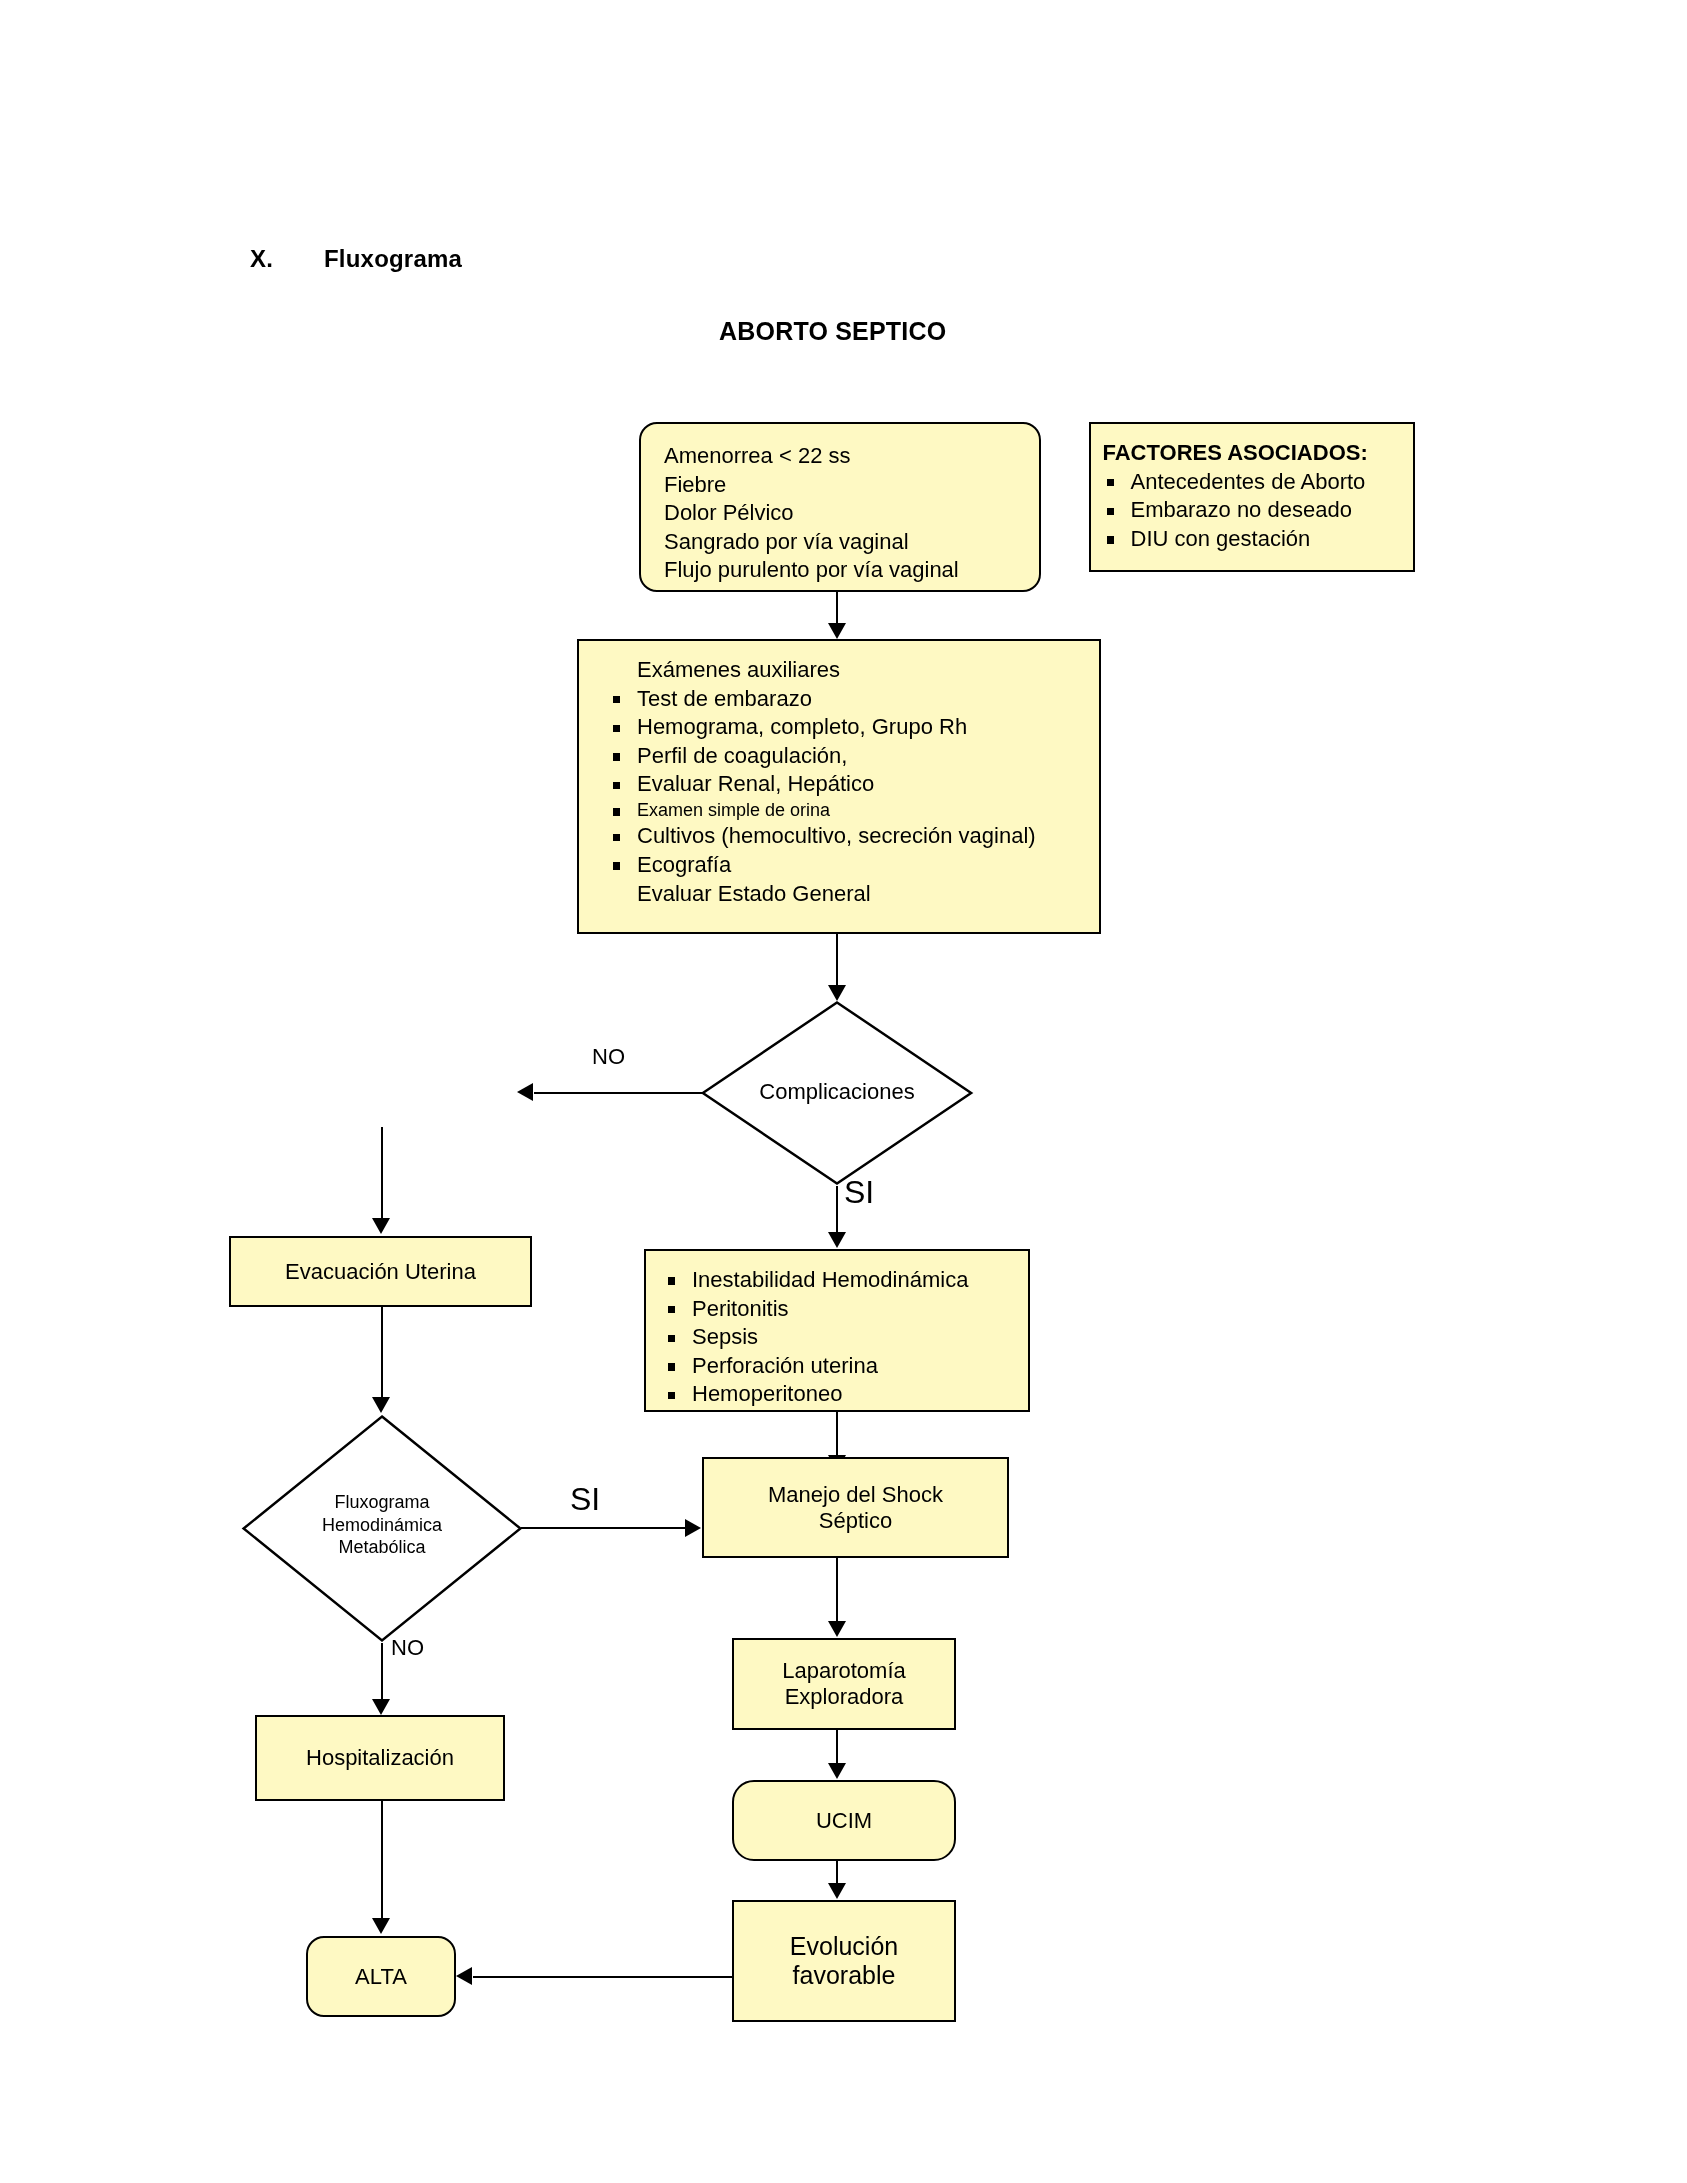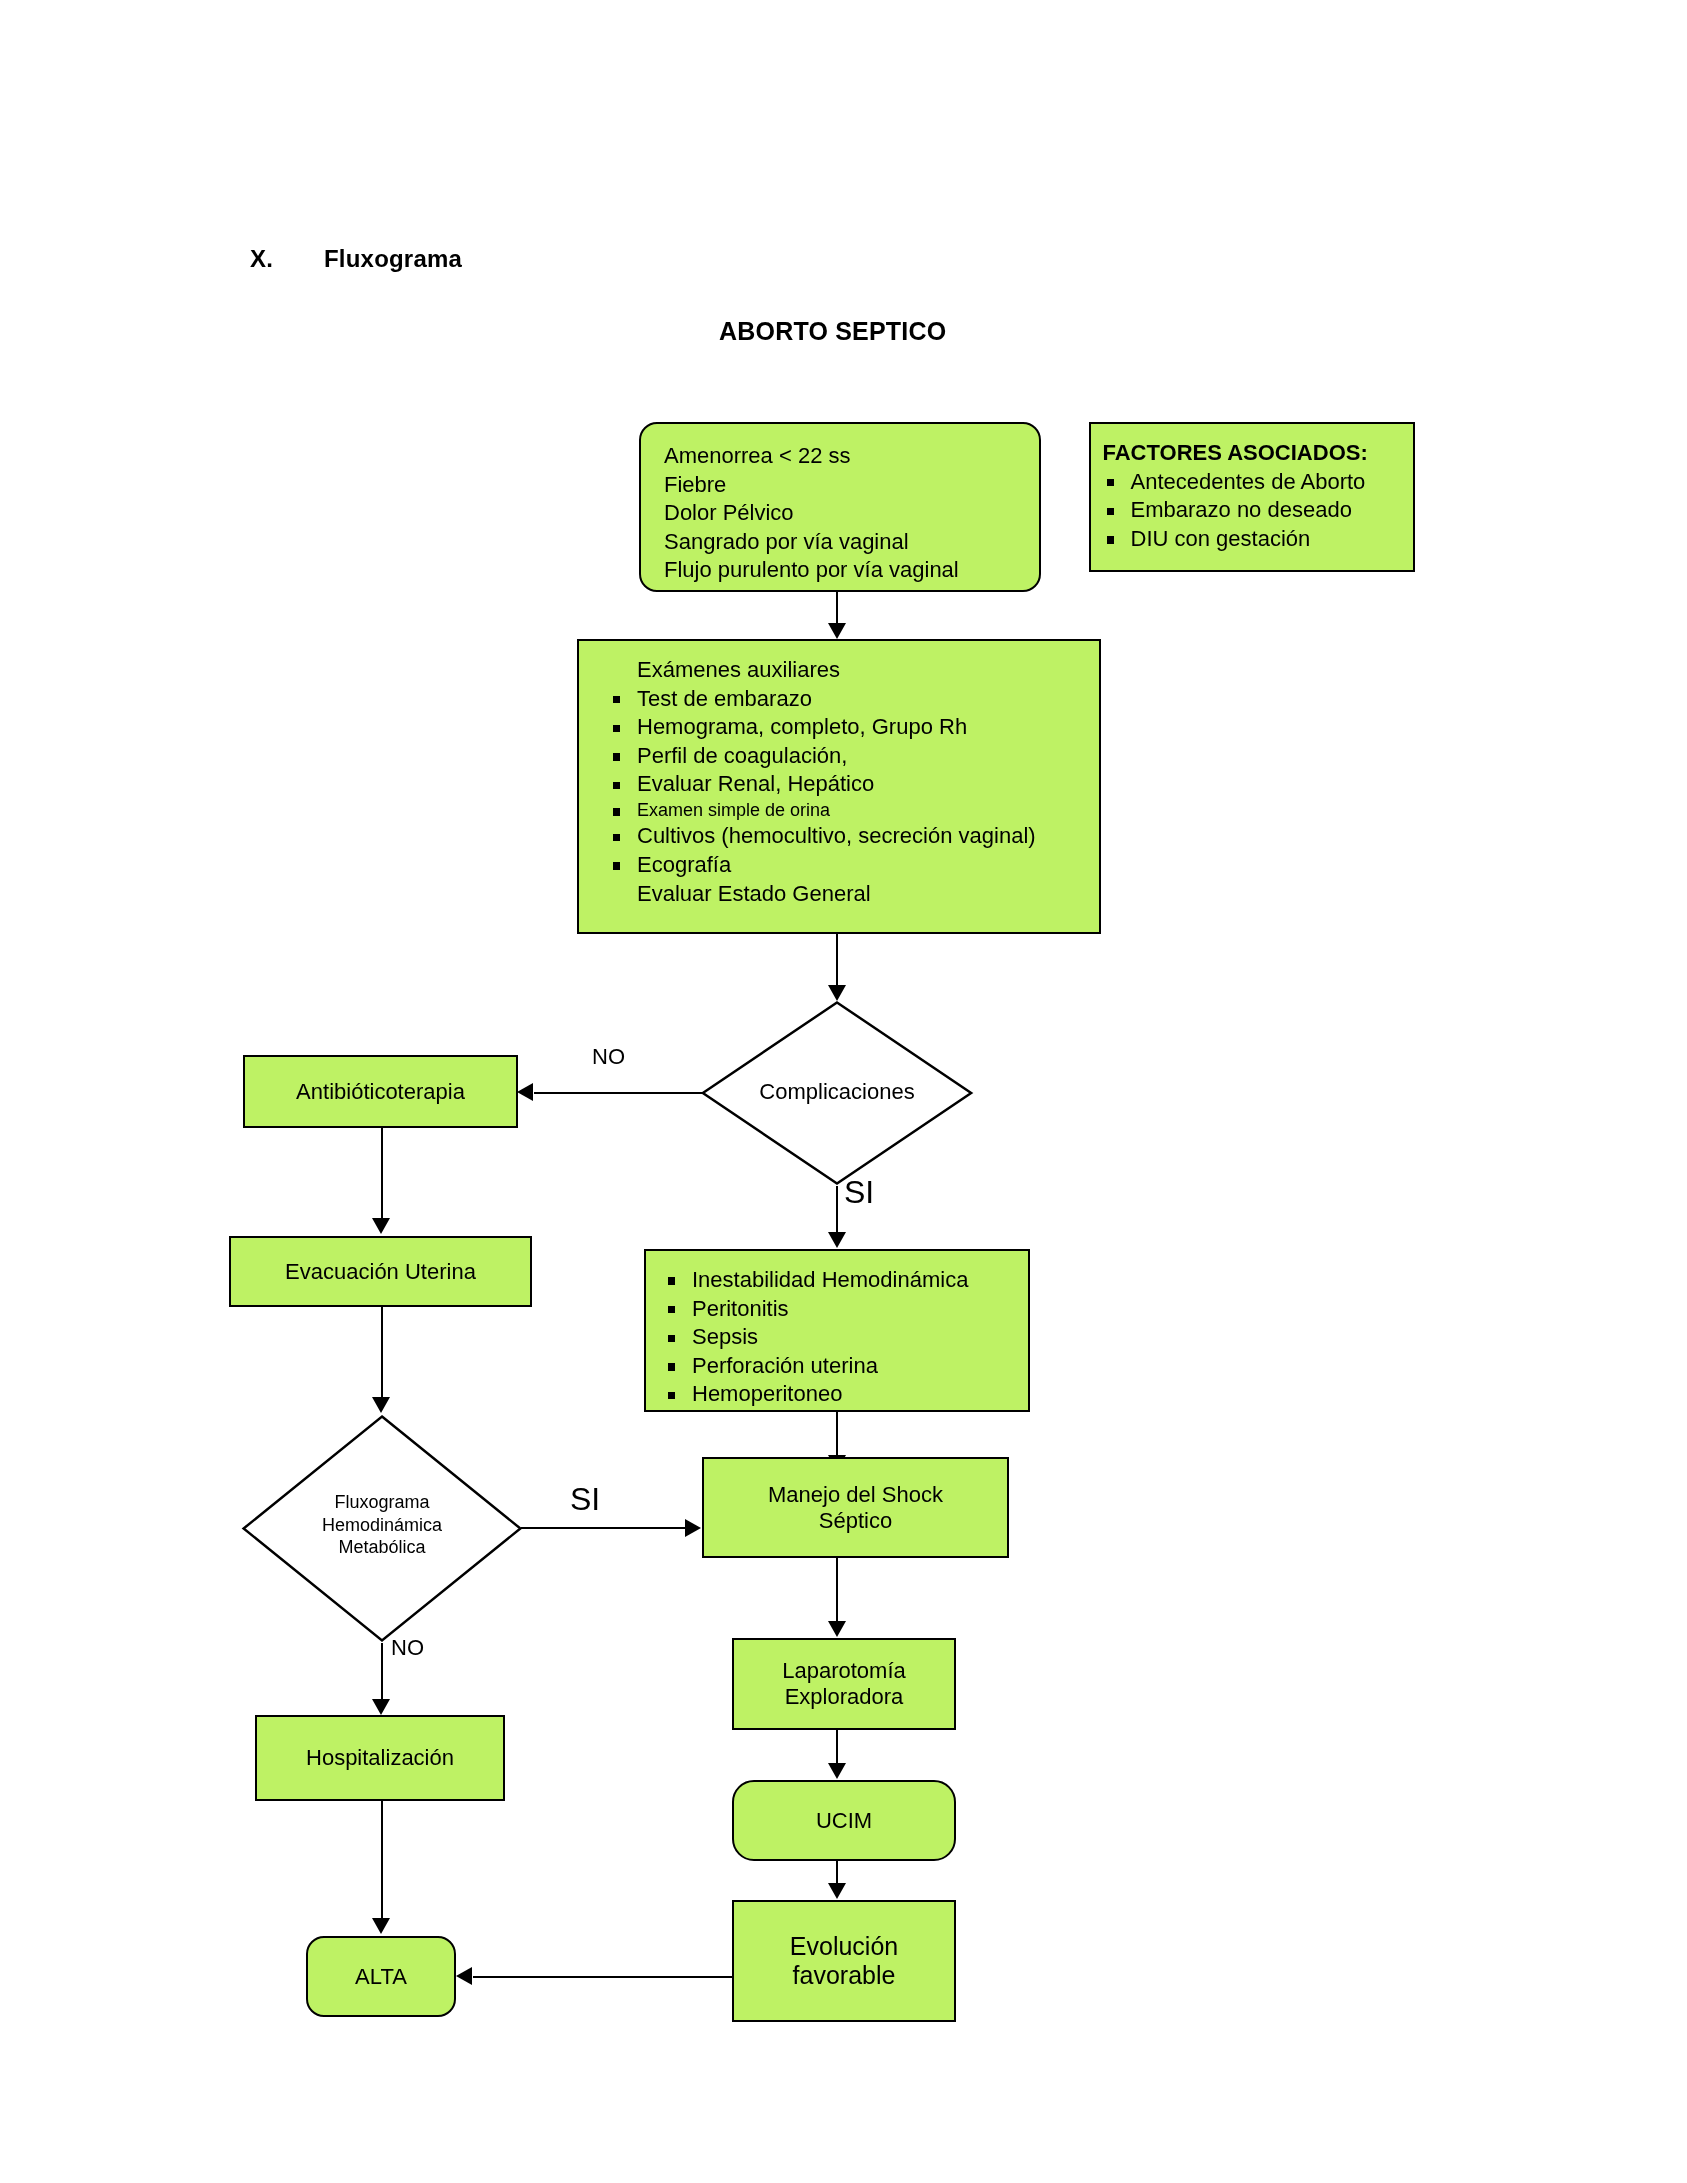--- a/index.html
+++ b/index.html
@@ -35,21 +35,21 @@
     top: 317px;
     font-size: 25px;
     font-weight: bold;
     letter-spacing: 0.2px;
   }
 
   
   .node {
     box-sizing: border-box;
     border: 2.1px solid #000;
-    background: #bef264;
+    background: #fef9c3;
     display: flex;
     align-items: center;
     justify-content: center;
     text-align: center;
     font-size: 22px;
     line-height: 1.18;
   }
   .node.rounded { border-radius: 18px; }
   .node.left-text {
     display: block;
@@ -170,23 +170,20 @@
     <svg width="274" height="186" viewBox="0 0 332 226">
       <polygon points="166,3 329,113 166,223 3,113" fill="#ffffff" stroke="#000000" stroke-width="3"></polygon>
     </svg>
     <div class="diamond-label" style="top:79px;">Complicaciones</div>
   </div>
 
   <div class="abs hline" style="left:534px; top:1092px; width:170px;"></div>
   <div class="abs arrow-left" style="left:517px; top:1083px;"></div>
   <div class="abs edge-label" style="left:592px; top:1044px;">NO</div>
 
-  <div class="abs node" style="left:243px; top:1055px; width:275px; height:73px;">
-    <span>Antibióticoterapia</span>
-  </div>
 
   <div class="abs vline" style="left:381px; top:1127px; height:91px;"></div>
   <div class="abs arrow-down" style="left:372px; top:1218px;"></div>
 
   <div class="abs node" style="left:229px; top:1236px; width:303px; height:71px;">
     <span>Evacuación Uterina</span>
   </div>
 
   <div class="abs vline" style="left:381px; top:1307px; height:91px;"></div>
   <div class="abs arrow-down" style="left:372px; top:1397px;"></div>

